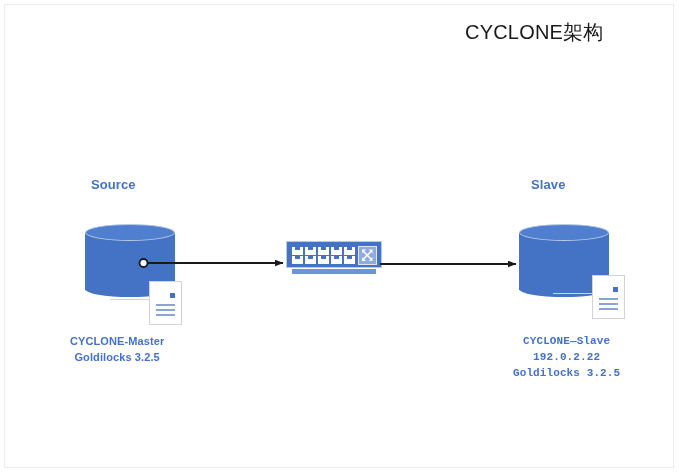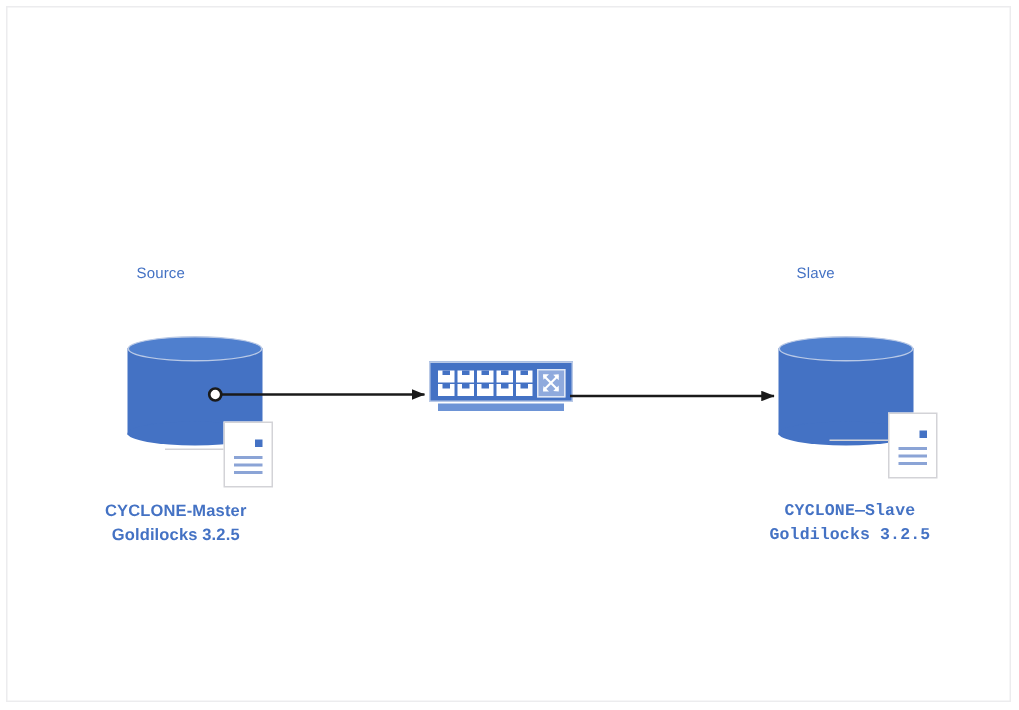--- a/index.html
+++ b/index.html
@@ -41,22 +41,22 @@
     font-weight: 400;
     color: #1a1a1a;
     letter-spacing: 0.2px;
     white-space: nowrap;
     font-family: "Liberation Sans", "DejaVu Sans", sans-serif;
   }
 
   
   .role-caption {
     position: absolute;
-    font-size: 10px;
-    font-weight: normal;
+    font-size: 13px;
+    font-weight: bold;
     color: #4472c4;
     white-space: nowrap;
     letter-spacing: 0.1px;
   }
   #role-source { left: 91px; top: 177px; }
   #role-target { left: 531px; top: 177px; }
 
   
   .info-block {
     position: absolute;
@@ -219,20 +219,21 @@
   #connector-source-switch { left: 138px; top: 255px; width: 152px; height: 16px; }
   #connector-switch-target { left: 380px; top: 256px; width: 142px; height: 16px; }
 </style>
 </head>
 <body>
 
 <div id="page">
 
   <div id="page-frame"></div>
 
+  <div class="diagram-title">CYCLONE架构</div>
 
   <div class="role-caption" id="role-source">Source</div>
 
   <div class="db-cylinder" id="db-source">
     <div class="cyl-body"></div>
     <div class="cyl-bottom"></div>
     <div class="cyl-top"></div>
   </div>
 
   <div class="doc-leader" id="leader-source"></div>
@@ -314,16 +315,17 @@
     <div class="doc-dot"></div>
     <div class="doc-lines">
       <div class="doc-line"></div>
       <div class="doc-line"></div>
       <div class="doc-line"></div>
     </div>
   </div>
 
   <div class="info-block" id="info-target">
     <span class="info-line">CYCLONE—Slave</span>
+    <span class="info-line">192.0.2.22</span>
     <span class="info-line">Goldilocks 3.2.5</span>
   </div>
 
 </div>
 
 </body></html>

